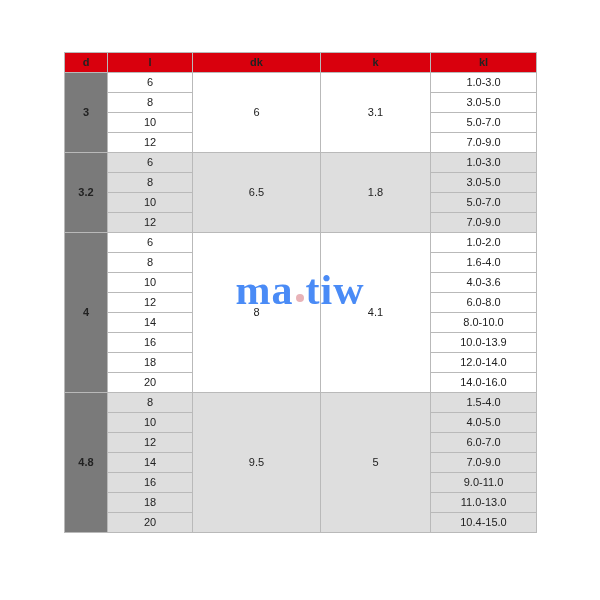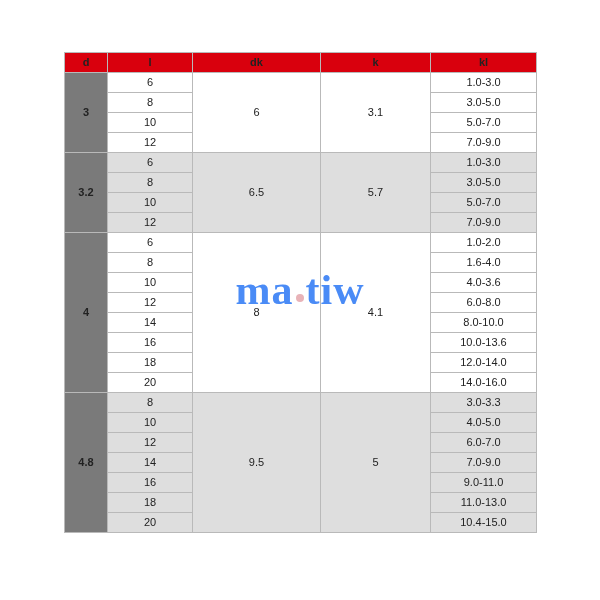--- a/index.html
+++ b/index.html
@@ -140,21 +140,21 @@
             <td class="plain">5.0-7.0</td>
           </tr>
           <tr>
             <td class="plain">12</td>
             <td class="plain">7.0-9.0</td>
           </tr>
           <tr>
             <td class="dcell" rowspan="4">3.2</td>
             <td class="shaded">6</td>
             <td class="shaded" rowspan="4">6.5</td>
-            <td class="shaded" rowspan="4">5.7</td>
+            <td class="shaded" rowspan="4">1.8</td>
             <td class="shaded">1.0-3.0</td>
           </tr>
           <tr>
             <td class="shaded">8</td>
             <td class="shaded">3.0-5.0</td>
           </tr>
           <tr>
             <td class="shaded">10</td>
             <td class="shaded">5.0-7.0</td>
           </tr>
@@ -180,36 +180,36 @@
           <tr>
             <td class="plain">12</td>
             <td class="plain">6.0-8.0</td>
           </tr>
           <tr>
             <td class="plain">14</td>
             <td class="plain">8.0-10.0</td>
           </tr>
           <tr>
             <td class="plain">16</td>
-            <td class="plain">10.0-13.6</td>
+            <td class="plain">10.0-13.9</td>
           </tr>
           <tr>
             <td class="plain">18</td>
             <td class="plain">12.0-14.0</td>
           </tr>
           <tr>
             <td class="plain">20</td>
             <td class="plain">14.0-16.0</td>
           </tr>
           <tr>
             <td class="dcell" rowspan="7">4.8</td>
             <td class="shaded">8</td>
             <td class="shaded" rowspan="7">9.5</td>
             <td class="shaded" rowspan="7">5</td>
-            <td class="shaded">3.0-3.3</td>
+            <td class="shaded">1.5-4.0</td>
           </tr>
           <tr>
             <td class="shaded">10</td>
             <td class="shaded">4.0-5.0</td>
           </tr>
           <tr>
             <td class="shaded">12</td>
             <td class="shaded">6.0-7.0</td>
           </tr>
           <tr>

